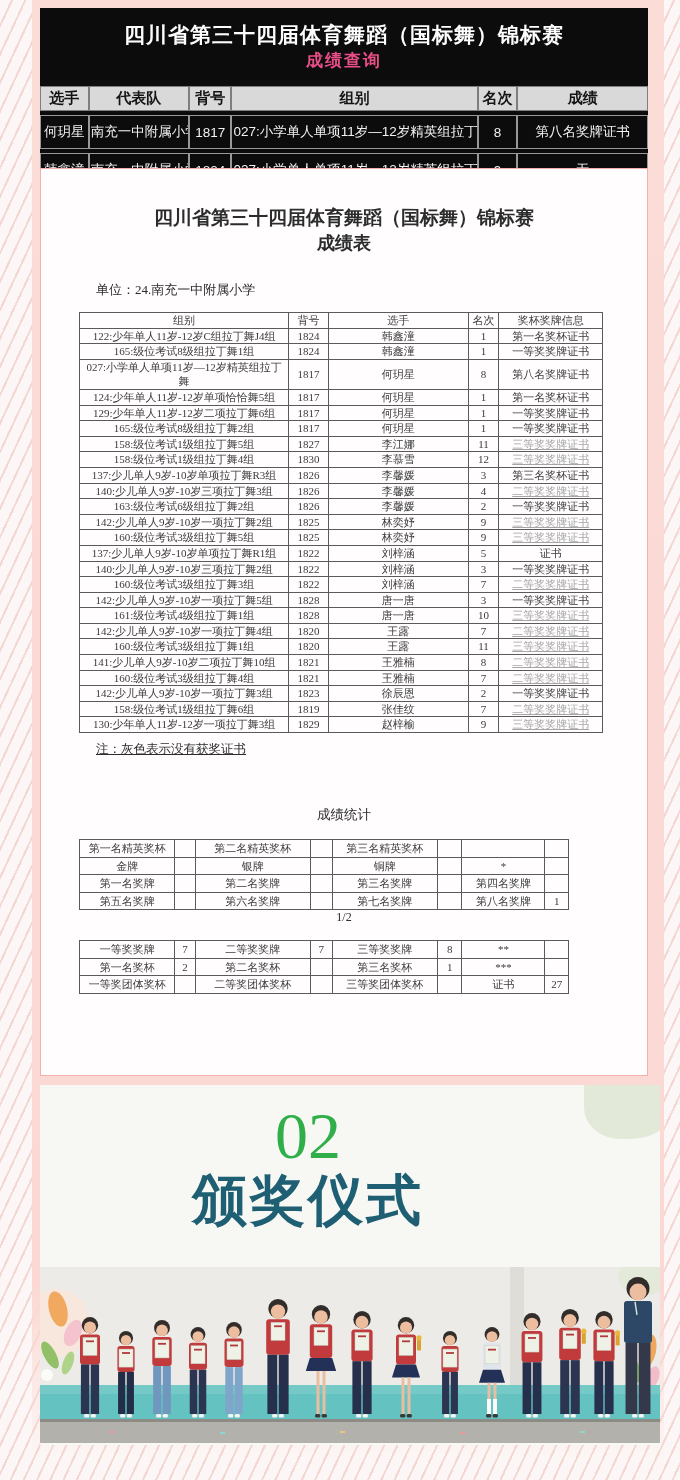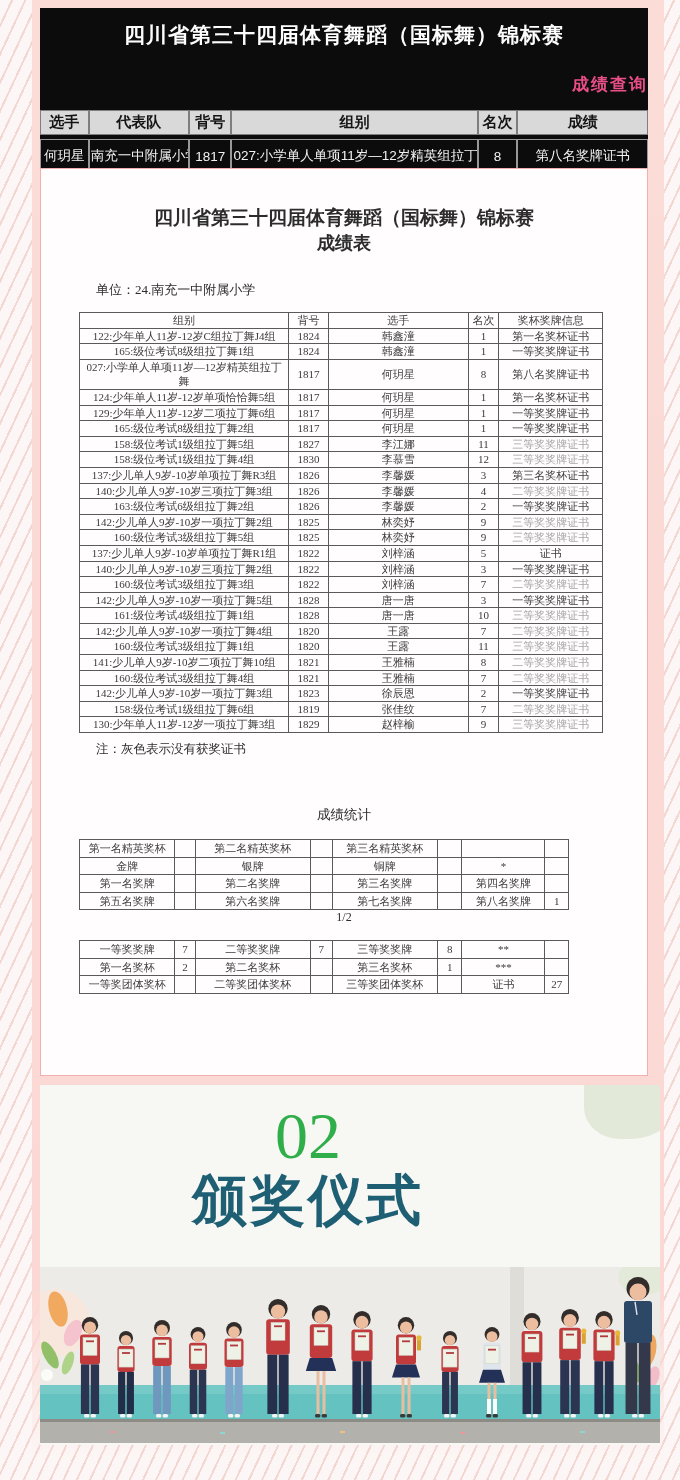--- a/index.html
+++ b/index.html
@@ -6,38 +6,38 @@
   body{width:680px;height:1480px;overflow:hidden;
        font-family:"Liberation Sans",sans-serif;
        background:repeating-linear-gradient(115deg,#fcf7f6 0 10px,#f2d7d3 10px 12px);}
   #page{position:relative;width:680px;height:1480px;}
   .backing{position:absolute;left:32px;top:0;width:632px;height:1462px;
            background:linear-gradient(#fbdcd7 0,#fbd8d3 88%,rgba(251,216,211,0) 100%);}
 
   
   .query-panel{position:absolute;left:40px;top:8px;width:608px;background:#0c0c0c;padding-bottom:1px;}
   .qp-title{padding-top:13px;text-align:center;color:#fdfdfd;font-size:21px;font-weight:bold;letter-spacing:1px;}
-  .qp-sub{margin-top:24px;text-align:right;color:#ea4e88;font-size:17px;font-weight:bold;letter-spacing:2px;}
+  .qp-sub{margin-top:0;text-align:center;color:#ea4e88;font-size:17px;font-weight:bold;letter-spacing:2px;}
   table.query{width:100%;border-collapse:separate;border-spacing:0 4px;margin-top:10px;table-layout:fixed;}
   table.query th{background:#d9d9d9;color:#141414;font-size:15px;font-weight:bold;
                  padding:2px 0;border:1px solid #7e7e7e;}
   table.query td{color:#f2f2f2;font-size:13.5px;text-align:center;padding:7px 1px;
                  border:1px solid #989898;background:#0c0c0c;overflow:hidden;white-space:nowrap;}
 
   
   .doc{position:absolute;left:40px;top:168px;width:606px;height:906px;background:#fffdfd;
        border:1px solid #f3aeae;font-family:"Liberation Serif","DejaVu Serif",serif;color:#2c2c2c;}
   .doc-title{margin-top:36px;text-align:center;font-size:19px;font-weight:bold;}
   .doc-sub{text-align:center;font-size:18px;font-weight:bold;}
   .unit{margin:26px 0 0 55px;font-size:13px;}
   table.results{margin:13px 0 0 38px;width:524px;border-collapse:collapse;font-size:11px;color:#3b3b3b;table-layout:fixed;}
   table.results th,table.results td{border:1px solid #5a5a5a;padding:0 2px;text-align:center;
                  line-height:14.6px;font-weight:normal;word-break:break-all;}
-  table.results td.gray{color:#a6a6a6;}
-  .note{margin:8px 0 0 55px;font-size:12.5px;}
+  table.results td.gray{color:#a6a6a6;text-decoration:underline;}
+  .note{margin:8px 0 0 55px;font-size:12.5px;text-decoration:underline;}
   .stats-title{margin-top:48px;text-align:center;font-size:13.5px;}
   table.stats{margin:15px 0 0 38px;width:490px;border-collapse:collapse;font-size:11px;color:#3b3b3b;table-layout:fixed;}
   table.stats td{border:1px solid #5a5a5a;text-align:center;line-height:16.5px;padding:0 1px;overflow:hidden;white-space:nowrap;margin-top:8px;}
   .page-marker{text-align:center;font-size:12px;}
 
   
   .slide{position:absolute;left:40px;top:1085px;width:620px;height:360px;background:#f7f7f4;overflow:hidden;}
   .blob{position:absolute;right:-20px;top:-30px;width:96px;height:84px;background:#e3e9d8;
         border-radius:46% 54% 58% 42%;}
   .slide-num{position:relative;left:-42px;margin-top:18px;text-align:center;line-height:1;

